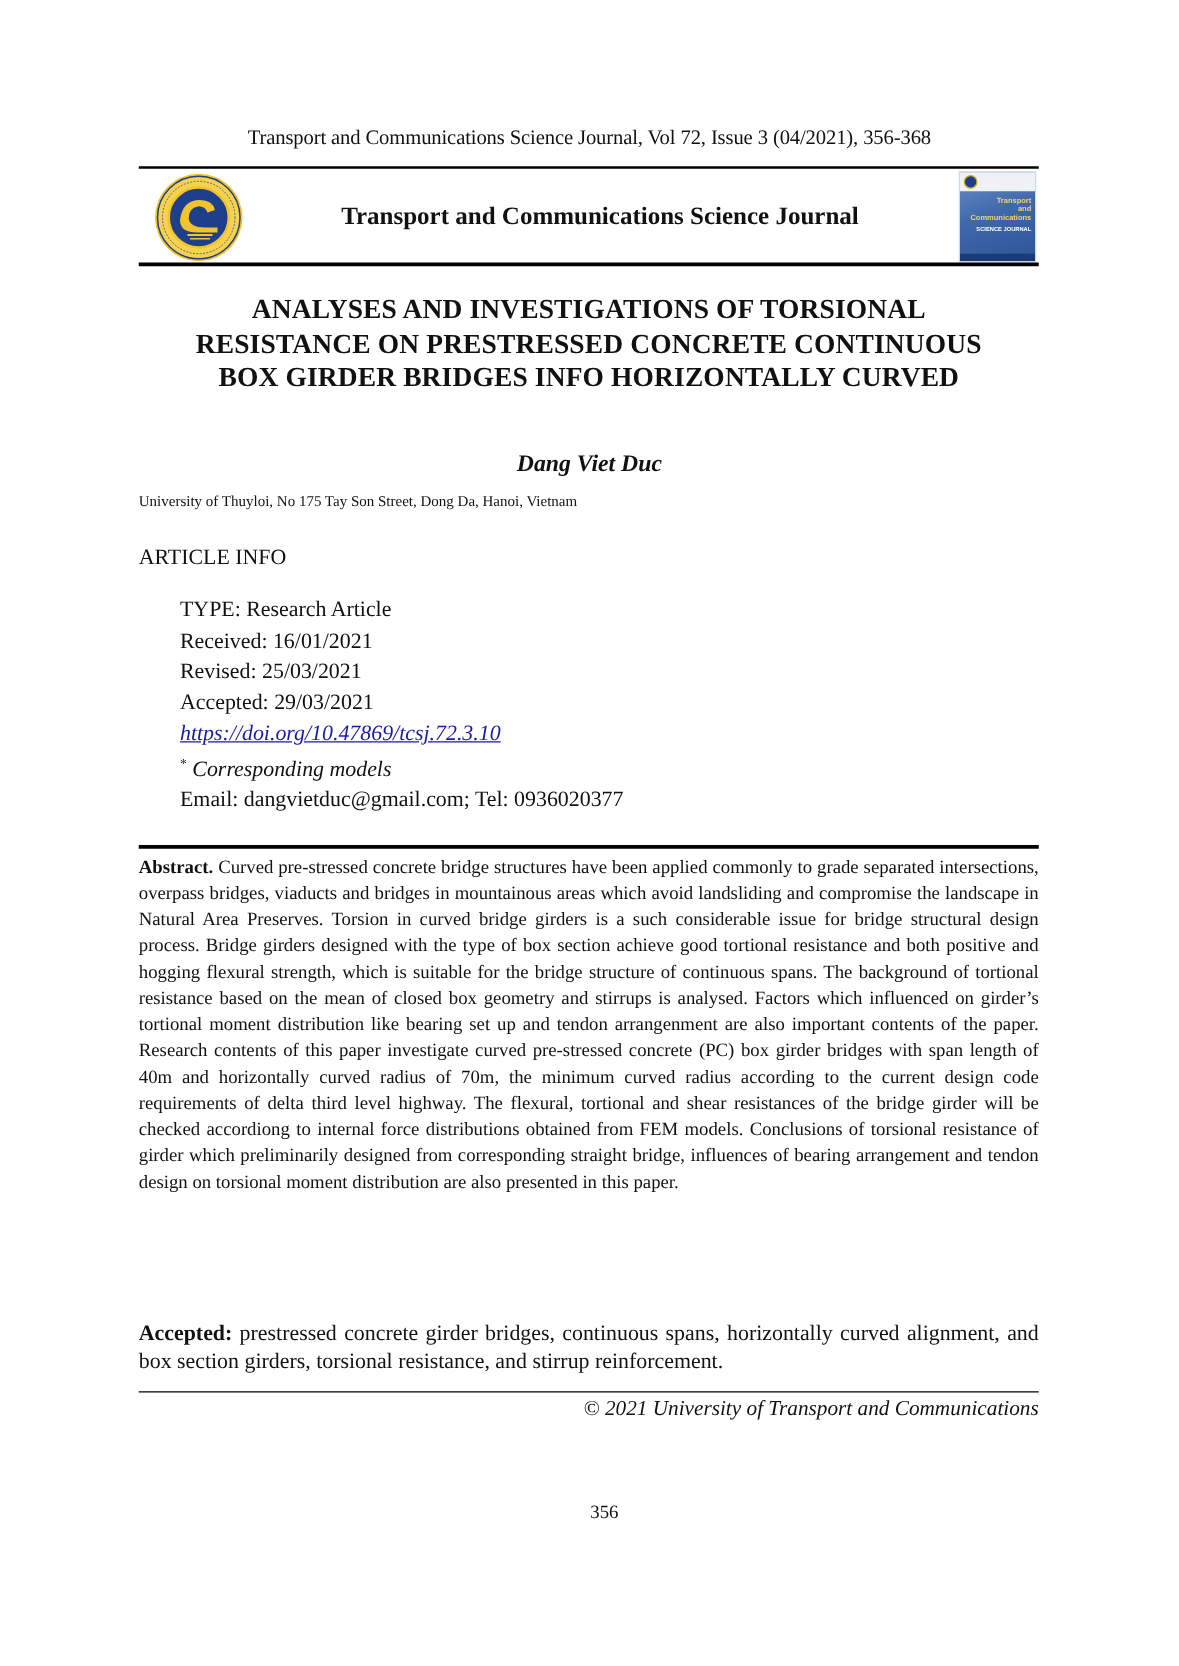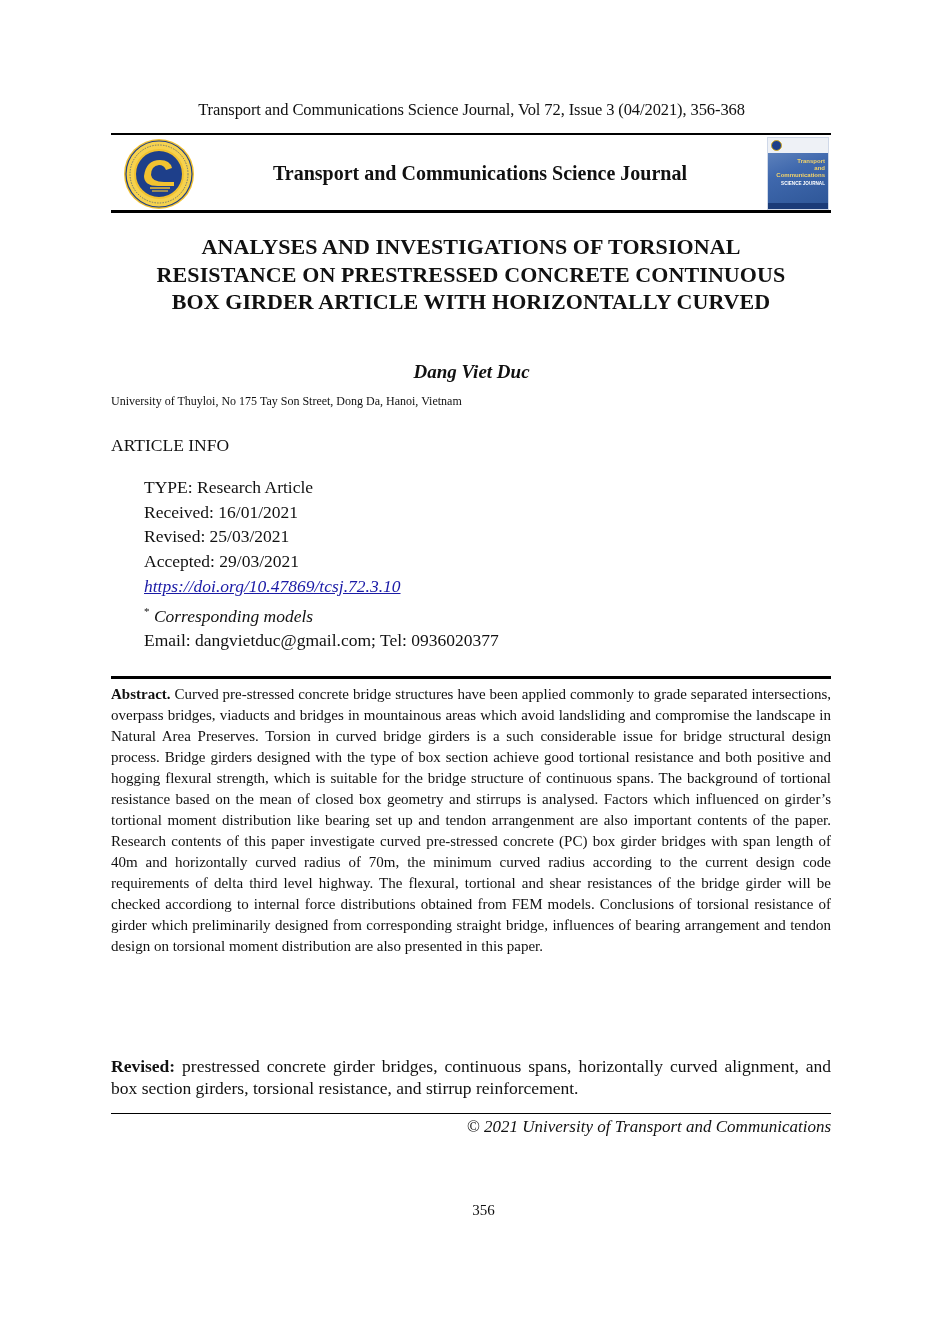--- a/index.html
+++ b/index.html
@@ -107,21 +107,21 @@
   </div>
   <div class="cover-sub">SCIENCE JOURNAL</div>
   <div class="cover-bottom"></div>
 </div>
 
 <div class="abs rule rule-banner-bottom"></div>
 
 <div class="abs title">
   <div>ANALYSES AND INVESTIGATIONS OF TORSIONAL</div>
   <div>RESISTANCE ON PRESTRESSED CONCRETE CONTINUOUS</div>
-  <div>BOX GIRDER ARTICLE WITH HORIZONTALLY CURVED</div>
+  <div>BOX GIRDER BRIDGES INFO HORIZONTALLY CURVED</div>
 </div>
 
 <div class="abs author">Dang Viet Duc</div>
 <div class="abs affil">University of Thuyloi, No 175 Tay Son Street, Dong Da, Hanoi, Vietnam</div>
 
 <div class="abs info-head">ARTICLE INFO</div>
 
 <div class="abs info-list">
   <div>TYPE: Research Article</div>
   <div>Received: 16/01/2021</div>
@@ -129,19 +129,19 @@
   <div>Accepted: 29/03/2021</div>
   <div><a class="doi">https://doi.org/10.47869/tcsj.72.3.10</a></div>
   <div class="corr"><sup>*</sup><span> Corresponding models</span></div>
   <div>Email: dangvietduc@gmail.com; Tel: 0936020377</div>
 </div>
 
 <div class="abs rule rule-info"></div>
 
 <div class="abs abstract"><b>Abstract.</b><span> Curved pre-stressed concrete bridge structures have been applied commonly to grade separated intersections, overpass bridges, viaducts and bridges in mountainous areas which avoid landsliding and compromise the landscape in Natural Area Preserves. Torsion in curved bridge girders is a such considerable issue for bridge structural design process. Bridge girders designed with the type of box section achieve good tortional resistance and both positive and hogging flexural strength, which is suitable for the bridge structure of continuous spans. The background of tortional resistance based on the mean of closed box geometry and stirrups is analysed. Factors which influenced on girder’s tortional moment distribution like bearing set up and tendon arrangenment are also important contents of the paper. Research contents of this paper investigate curved pre-stressed concrete (PC) box girder bridges with span length of 40m and horizontally curved radius of 70m, the minimum curved radius according to the current design code requirements of delta third level highway. The flexural, tortional and shear resistances of the bridge girder will be checked accordiong to internal force distributions obtained from FEM models. Conclusions of torsional resistance of girder which preliminarily designed from corresponding straight bridge, influences of bearing arrangement and tendon design on torsional moment distribution are also presented in this paper.</span></div>
 
-<div class="abs keywords"><b>Revised:</b><span> prestressed concrete girder bridges, continuous spans, horizontally curved alignment, and box section girders, torsional resistance, and stirrup reinforcement.</span></div>
+<div class="abs keywords"><b>Accepted:</b><span> prestressed concrete girder bridges, continuous spans, horizontally curved alignment, and box section girders, torsional resistance, and stirrup reinforcement.</span></div>
 
 <div class="abs rule rule-kw"></div>
 
 <div class="abs copyright">© 2021 University of Transport and Communications</div>
 
 <div class="abs page-num">356</div>
 
 </body></html>

